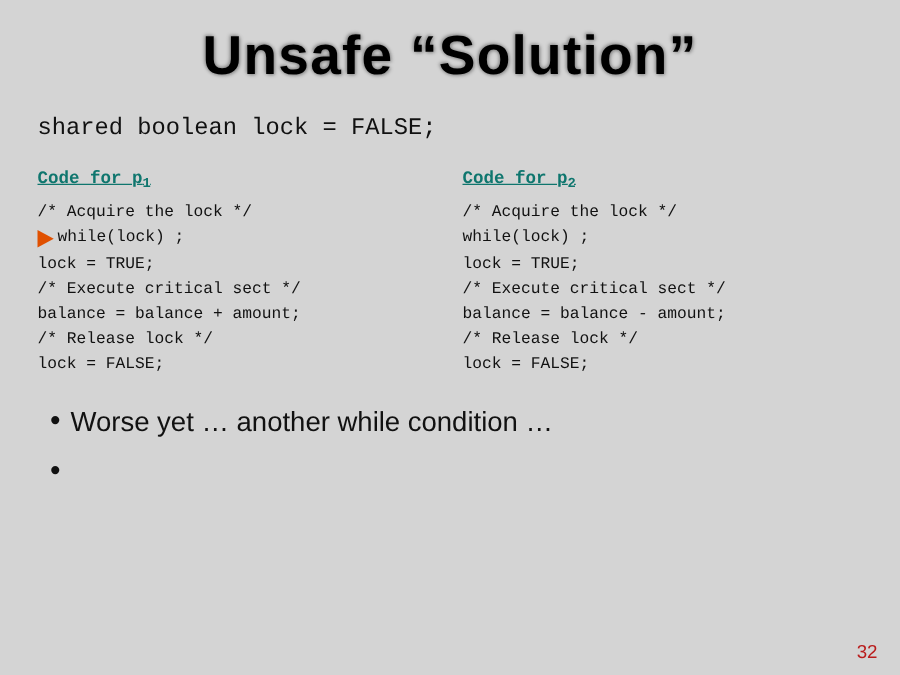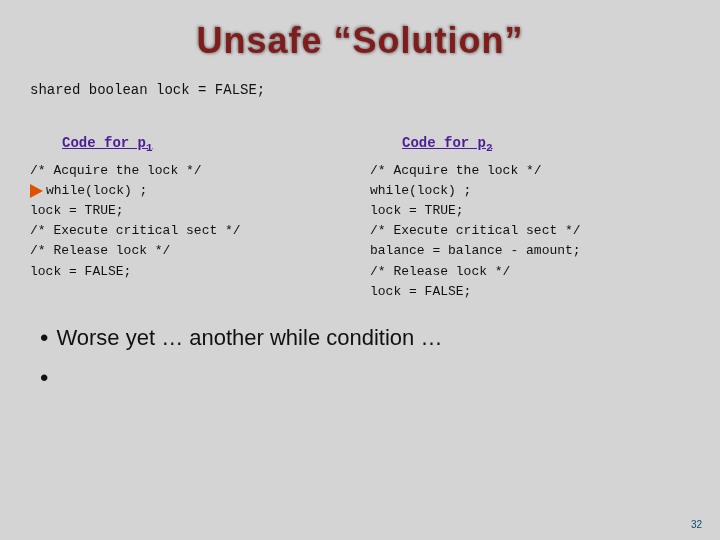--- a/index.html
+++ b/index.html
@@ -16,34 +16,34 @@
     .slide {
       width: 720px;
       height: 540px;
       background: #d4d4d4;
       position: relative;
       padding: 20px 30px 20px 30px;
     }
 
     .title {
       text-align: center;
-      font-size: 36px;
+      font-size: 44px;
       font-weight: bold;
-      color: #7f1d1d;
+      color: #000000;
       text-shadow: 1px 1px 3px #888, -1px -1px 3px #888;
       font-family: Arial, sans-serif;
       margin-bottom: 18px;
       letter-spacing: 1px;
     }
 
     .shared-vars {
       font-family: 'Courier New', Courier, monospace;
-      font-size: 14px;
+      font-size: 19px;
       color: #111;
-      margin-bottom: 32px;
+      margin-bottom: 16px;
       line-height: 1.5;
     }
 
     .code-section {
       display: flex;
       gap: 20px;
       margin-bottom: 18px;
     }
 
     .code-block {
@@ -51,24 +51,23 @@
       font-family: 'Courier New', Courier, monospace;
       font-size: 13px;
       color: #111;
       line-height: 1.55;
       position: relative;
     }
 
     .code-header {
       font-size: 14px;
       font-weight: bold;
-      color: #4c1d95;
+      color: #0f766e;
       margin-bottom: 4px;
       text-decoration: underline;
-      margin-left: 32px;
     }
 
     .arrow-row {
       position: relative;
       display: flex;
       align-items: center;
     }
 
     .arrow {
       display: inline-block;
@@ -100,22 +99,22 @@
     .bullet-dot {
       font-size: 24px;
       color: #111;
       flex-shrink: 0;
     }
 
     .page-number {
       position: absolute;
       bottom: 10px;
       right: 18px;
-      font-size: 10px;
-      color: #0c4a6e;
+      font-size: 15px;
+      color: #b91c1c;
       text-align: center;
     }
 
     .sub-super {
       font-size: 11px;
       vertical-align: sub;
     }
   </style>
 </head>
 <body>
@@ -134,20 +133,21 @@
       <div class="code-header">
         <span>Code for p</span><span class="sub-super">1</span>
       </div>
       <div>/* Acquire the lock */</div>
       <div class="arrow-row">
         <span class="arrow"></span>
           <span>while(lock) ;</span>
       </div>
       <div>  lock = TRUE;</div>
       <div>/* Execute critical sect */</div>
+      <div>  balance = balance + amount;</div>
       <div>/* Release lock */</div>
       <div>  lock = FALSE;</div>
     </div>
 
     <div class="code-block">
       <div class="code-header">
         <span>Code for p</span><span class="sub-super">2</span>
       </div>
       <div>/* Acquire the lock */</div>
       <div>  while(lock) ;</div>

